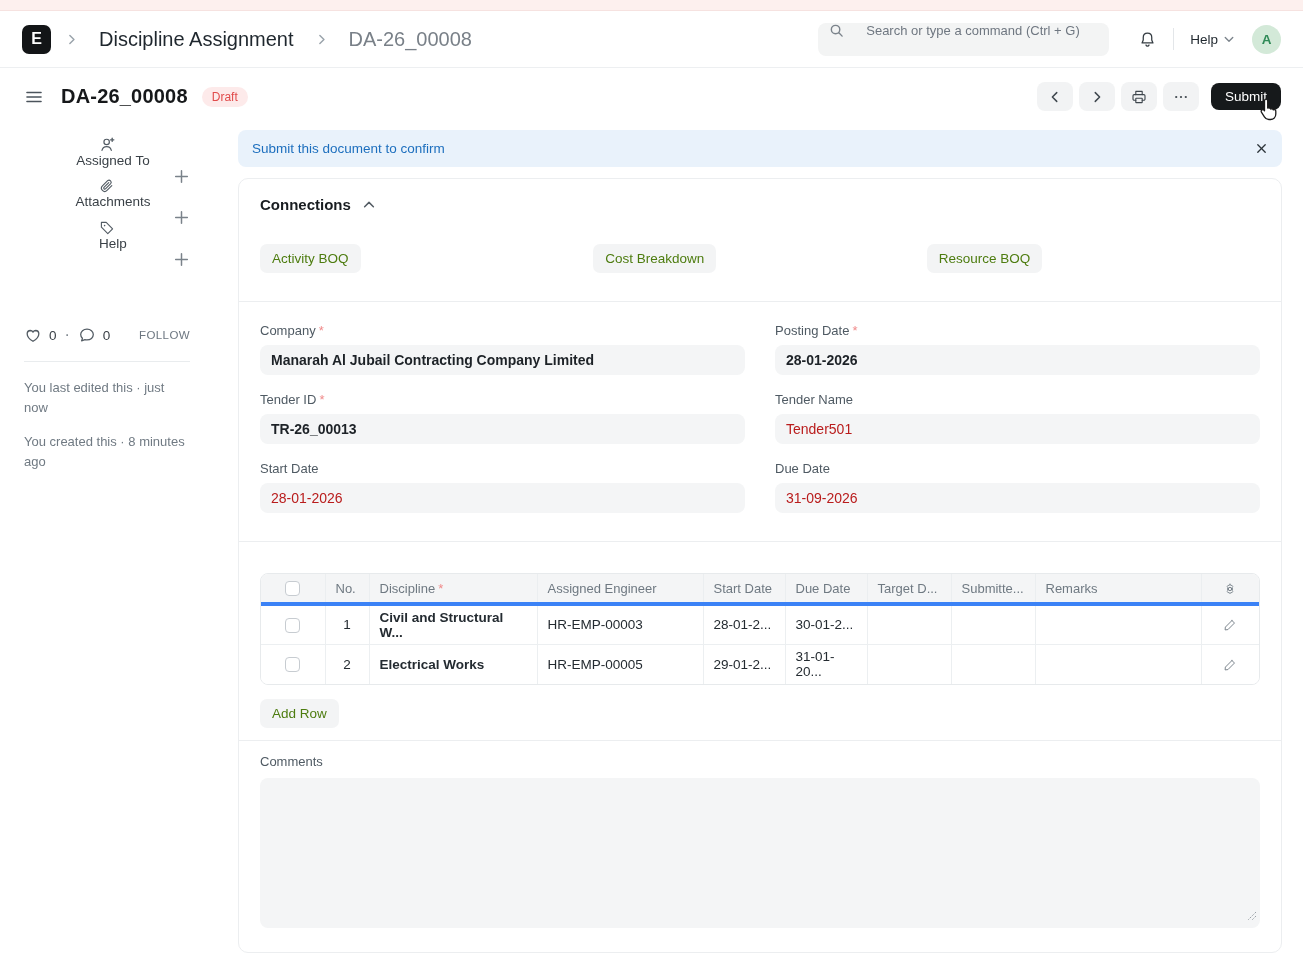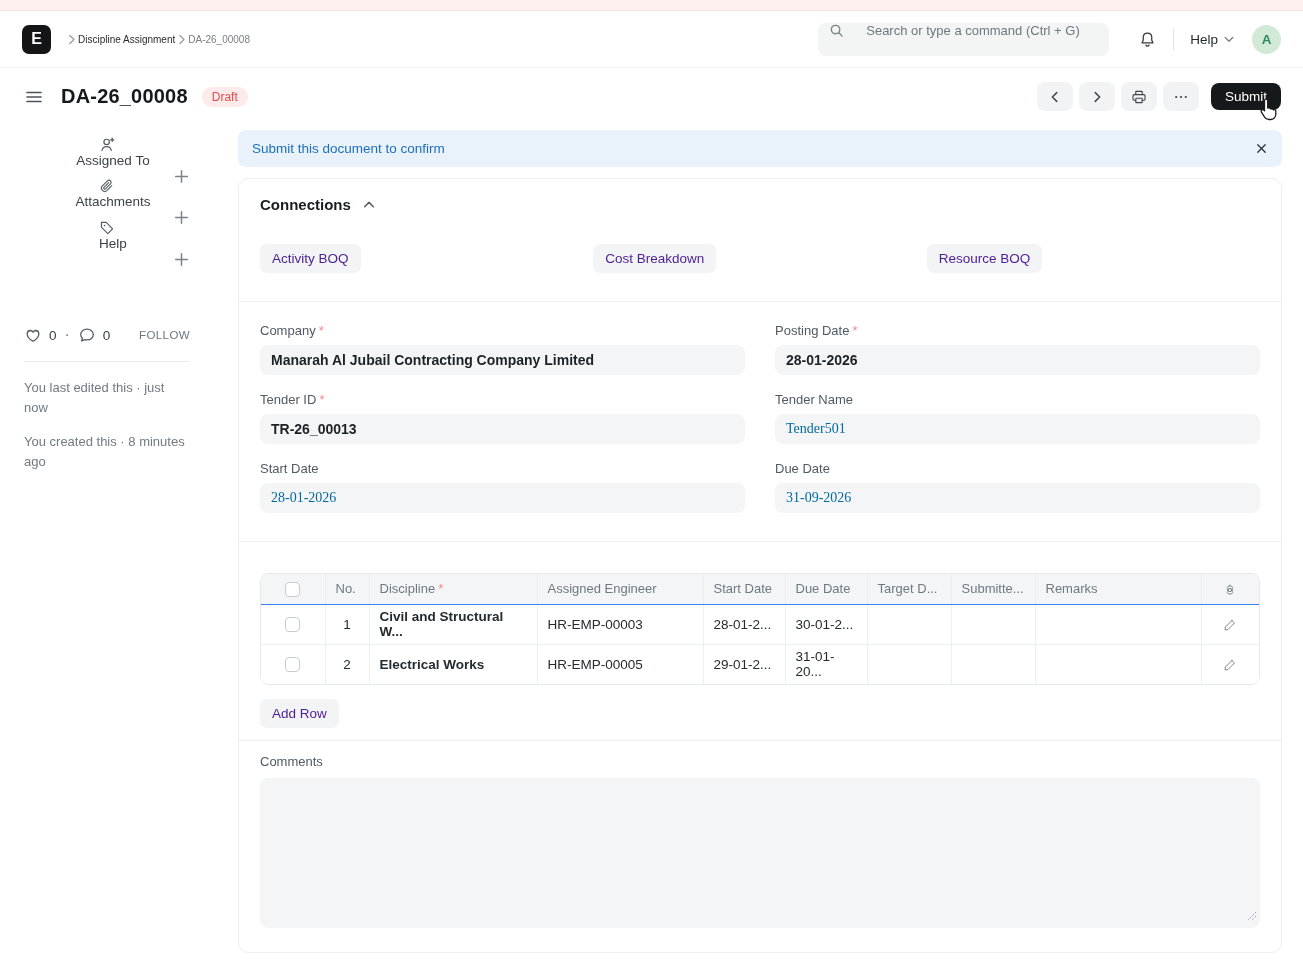--- a/index.html
+++ b/index.html
@@ -5,21 +5,21 @@
   * { margin:0; padding:0; box-sizing:border-box; }
   html,body { width:1303px; height:963px; background:#fff; overflow:hidden;
     font-family:"Liberation Sans","DejaVu Sans",sans-serif; color:#1f272e; }
 
   
   .topstrip { height:11px; background:#fdf0ee; border-bottom:1px solid #f6e2e0; }
   .navbar { height:57px; display:flex; align-items:center; padding:0 22px;
     border-bottom:1px solid #edeff1; background:#fff; }
   .logo { width:29px; height:29px; border-radius:7px; background:#131517; color:#fff;
     display:flex; align-items:center; justify-content:center; font-size:16px; font-weight:800; }
-  .crumbs { display:flex; align-items:center; gap:0; margin-left:14px; font-size:10px; }
+  .crumbs { display:flex; align-items:center; gap:21px; margin-left:14px; font-size:20px; }
   .crumb-1 { color:#1f272e; }
   .crumb-2 { color:#798088; }
   .chev { color:#9aa3ab; display:flex; }
   .nav-right { margin-left:auto; display:flex; align-items:center; }
   .search { width:291px; height:33px; background:#f3f4f4; border-radius:8px;
     display:flex; align-items:flex-start; padding:0 11px; gap:22px; margin-right:30px; }
   .search svg { color:#7b838b; flex-shrink:0; }
   .search input { border:none; outline:none; background:transparent; font-size:13px;
     color:#6f7781; width:100%; font-family:inherit; }
   .search input::placeholder { color:#6f7781; }
@@ -65,36 +65,36 @@
 
   .card { margin-top:11px; background:#fff; border:1px solid #eceef0; border-radius:10px; }
   .card hr { border:none; border-top:1px solid #eceef0; }
 
   .sec-connections { padding:17px 21px 28px; }
   .sec-title-row { display:flex; align-items:center; gap:11px; }
   .sec-title { font-size:15px; font-weight:700; color:#191d21; }
   .collapse { color:#525b63; display:flex; cursor:pointer; }
   .links-row { margin-top:31px; display:grid; grid-template-columns:1fr 1fr 1fr; }
   .pill-btn { justify-self:start; background:#f3f4f5; border:none; border-radius:7px;
-    padding:7px 12px; font-size:13.5px; color:#4c1d95; font-family:inherit; cursor:pointer; }
+    padding:7px 12px; font-size:13.5px; color:#4d7c0f; font-family:inherit; cursor:pointer; }
 
   .sec-fields { padding:21px 21px 28px; display:grid; grid-template-columns:1fr 1fr;
     column-gap:30px; row-gap:17px; }
   .f-label { font-size:13px; color:#4f5a63; margin-bottom:7px; }
   .req { color:#f08a8a; margin-left:3px; }
   .control { height:30px; background:#f4f5f6; border-radius:8px; padding:0 11px;
     display:flex; align-items:center; font-size:14px; }
   .control.strong { font-weight:700; color:#1d2227; }
-  .control.muted { color:#0369a1;font-family:Liberation Serif, serif; }
+  .control.muted { color:#b91c1c; }
 
   .sec-table { padding:31px 21px 12px; }
   .grid-wrap { border:1px solid #e7eaec; border-radius:8px; overflow:hidden; }
   table { width:100%; border-collapse:collapse; table-layout:fixed; }
   th { height:30px; background:#f4f5f6; font-size:13px; font-weight:400; color:#6f7982;
-    text-align:left; padding:0 10px; border-bottom:1px solid #3b82f6; border-right:1px solid #ebeef0; }
+    text-align:left; padding:0 10px; border-bottom:4px solid #3b82f6; border-right:1px solid #ebeef0; }
   td { height:40px; font-size:13.5px; color:#242b31; padding:0 10px;
     border-bottom:1px solid #eceff1; border-right:1px solid #eceff1; background:#fff; }
   th:last-child, td:last-child { border-right:none; }
   tr:last-child td { border-bottom:none; }
   .c-check, .c-edit, .c-no { text-align:center; }
   th.c-check { padding:0; }
   td.c-disc { font-weight:700; }
   .cbx { width:15px; height:15px; border:1.5px solid #c7ccd1; border-radius:4px;
     background:#fff; display:inline-block; vertical-align:middle; cursor:pointer; }
   .gear, .pencil { color:#6f7982; display:inline-flex; vertical-align:middle; cursor:pointer; }

